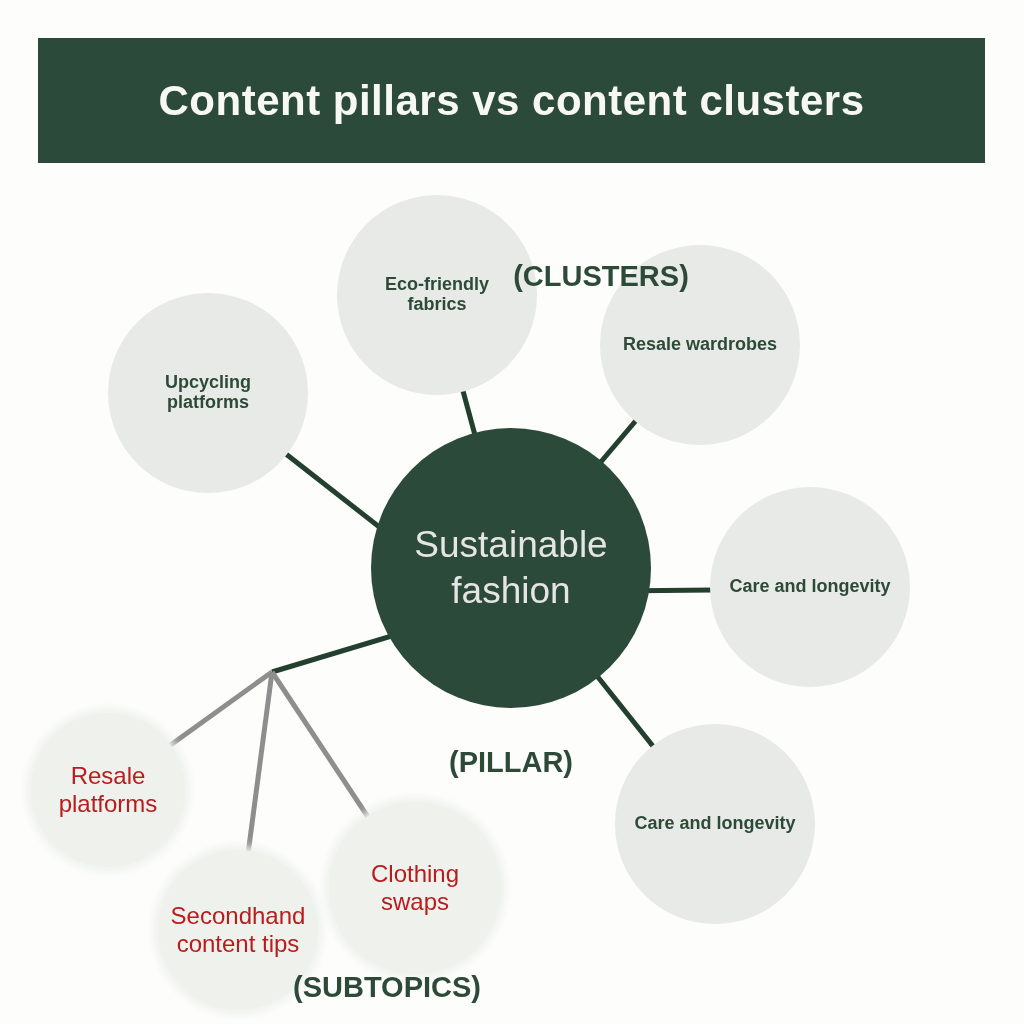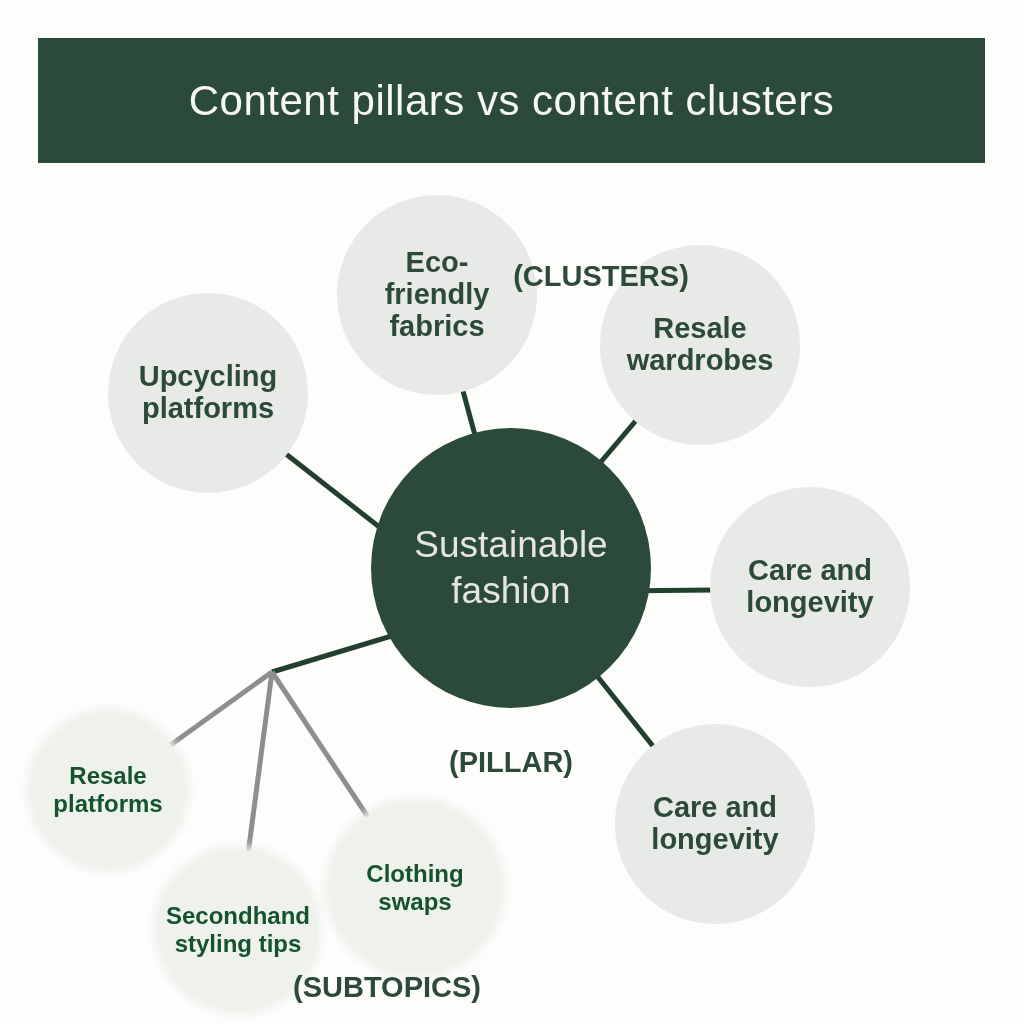--- a/index.html
+++ b/index.html
@@ -23,21 +23,21 @@
     height: 125px;
     background: #2c4a39;
     display: flex;
     align-items: center;
     justify-content: center;
     z-index: 3;
   }
   .header-band .title {
     color: #f7f8f3;
     font-size: 42px;
-    font-weight: 400;
+    font-weight: 700;
     letter-spacing: 0.5px;
   }
   svg.connectors {
     position: absolute;
     left: 0;
     top: 0;
     z-index: 1;
   }
   .node {
     position: absolute;
@@ -57,32 +57,32 @@
     background: #2c4a39;
     color: #e5e5e5;
     font-size: 37px;
     font-weight: 400;
     line-height: 1.25;
     padding: 30px;
   }
   .node.cluster {
     background: #e7eae7;
     color: #2d4a38;
-    font-size: 29px;
+    font-size: 18px;
     font-weight: 700;
     line-height: 1.1;
     padding: 18px;
     width: 200px;
     height: 200px;
   }
   .node.subtopic {
     background: #eef1ec;
-    color: #14532d;
+    color: #b91c1c;
     font-size: 24px;
-    font-weight: 700;
+    font-weight: 400;
     line-height: 1.15;
     padding: 12px;
     box-shadow: 0 0 8px 4px #eef1ec;
   }
   .node.eco       { left: 337px; top: 195px; }
   .node.capsule   { left: 600px; top: 245px; }
   .node.care-r    { left: 710px; top: 487px; }
   .node.care-b    { left: 615px; top: 724px; }
   .node.upcycling { left: 108px; top: 293px; }
   .node.circular  { left: 172px; top: 572px; }
@@ -140,21 +140,21 @@
     <span>Care and longevity</span>
   </div>
   <div class="node cluster upcycling">
     <span>Upcycling platforms</span>
   </div>
 
   <div class="node subtopic resale">
     <span>Resale platforms</span>
   </div>
   <div class="node subtopic secondhand">
-    <span>Secondhand styling tips</span>
+    <span>Secondhand content tips</span>
   </div>
   <div class="node subtopic clothing">
     <span>Clothing swaps</span>
   </div>
 
   <div class="tag clusters">(CLUSTERS)</div>
   <div class="tag pillar-t">(PILLAR)</div>
   <div class="tag subtopics">(SUBTOPICS)</div>
 
 </div>

